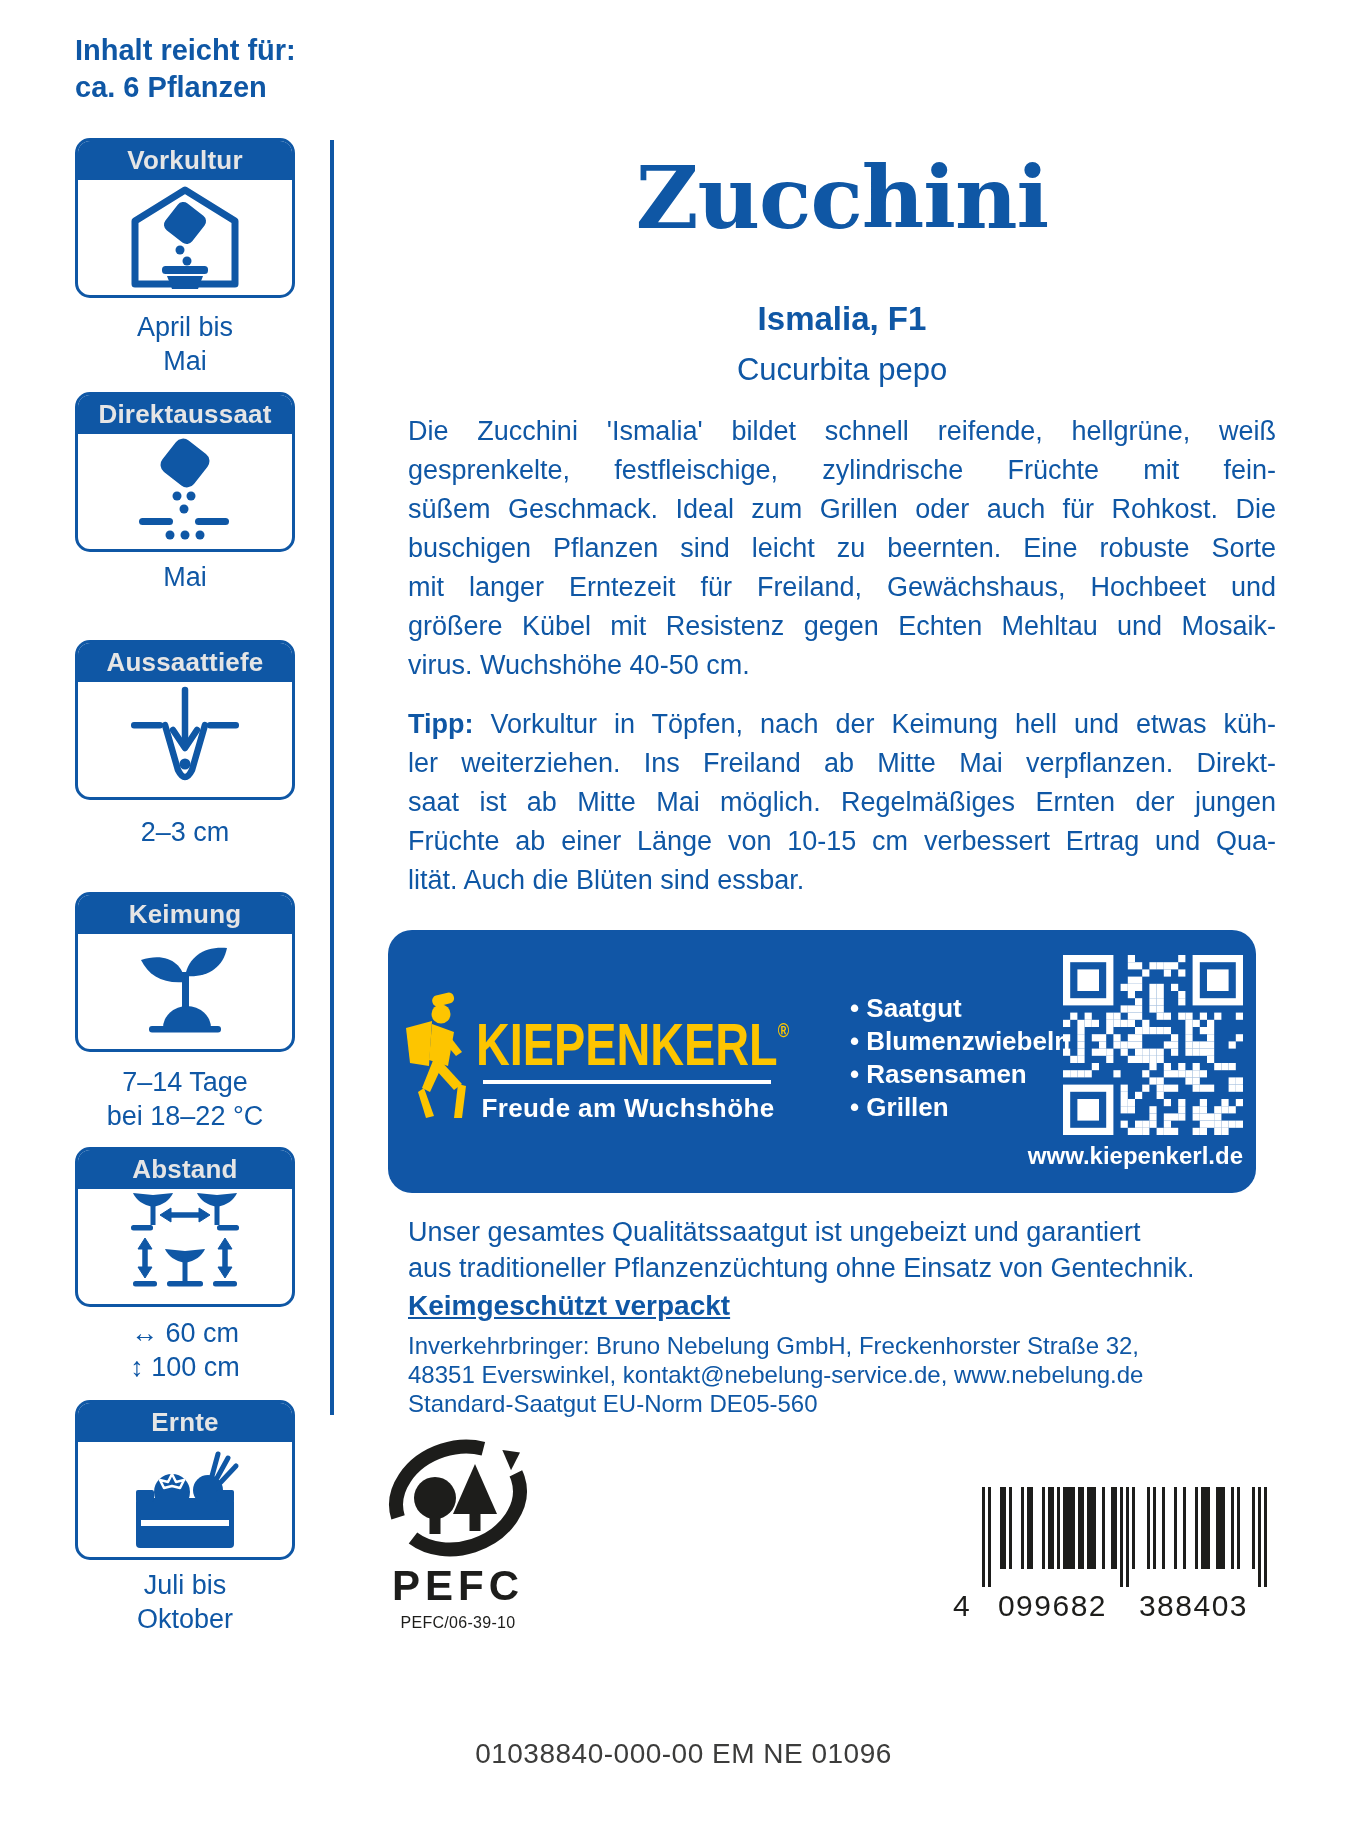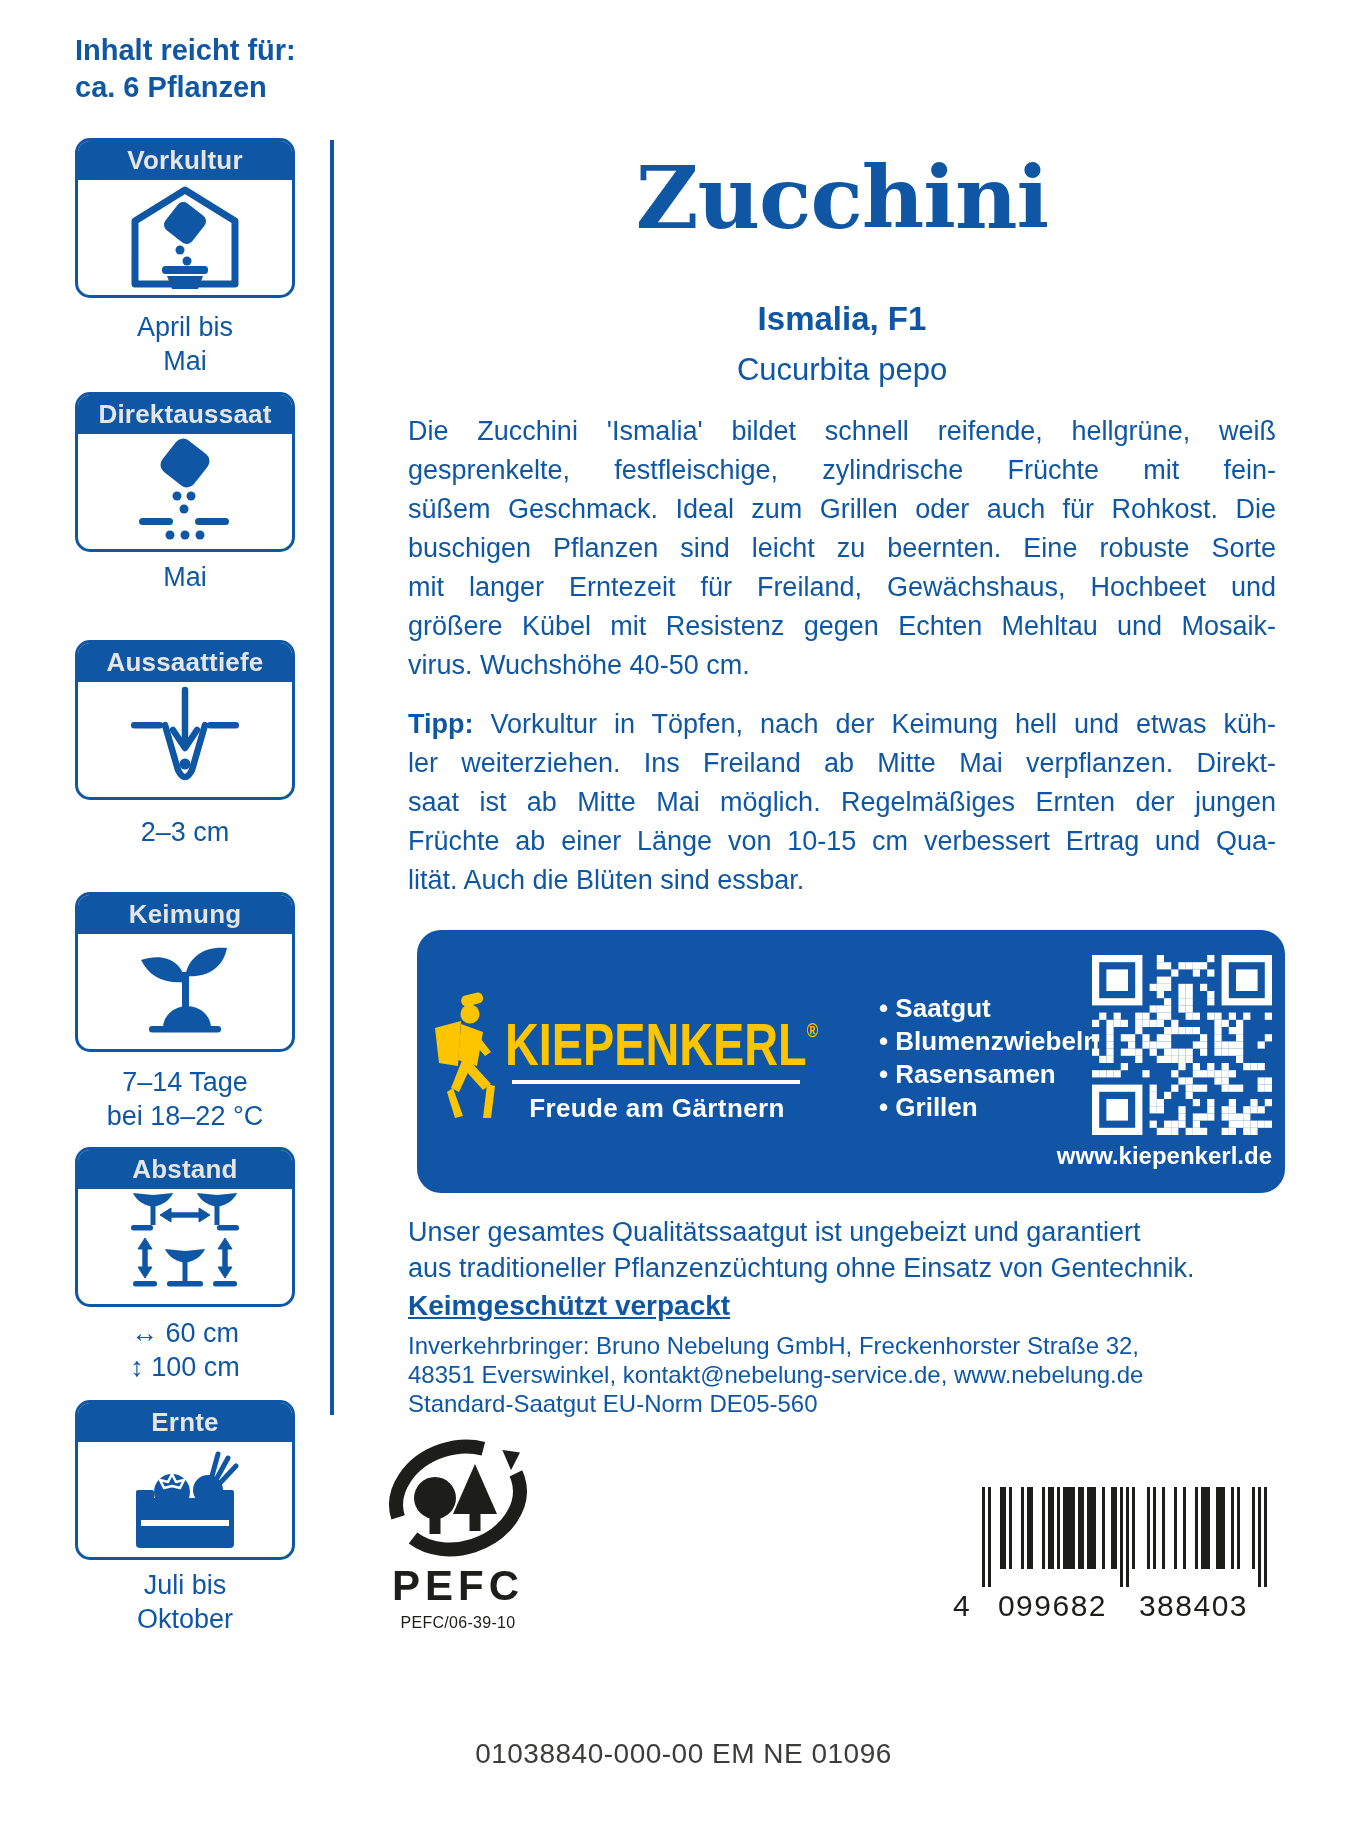--- a/index.html
+++ b/index.html
@@ -24,21 +24,21 @@
   #variety{top:300px;text-align:center;font-size:33px;font-weight:700;}
   #botanical{top:352px;text-align:center;font-size:31px;font-weight:400;}
   .para{font-size:27px;line-height:39px;font-weight:500;}
   .jl{text-align:justify;text-align-last:justify;}
   .jl.last{text-align-last:left;}
   #desc-block{top:412px;}
   #tip-block{top:705px;}
   #tip-block b{font-weight:700;}
 
   
-  #banner{left:388px;top:930px;width:868px;height:263px;background:#1156a6;border-radius:24px;margin-left:29px;}
+  #banner{left:388px;top:930px;width:868px;height:263px;background:#1156a6;border-radius:24px;}
   #kiepenkerl-man{left:8px;top:62px;}
   #kiepenkerl-word{left:88px;top:70px;color:#fdc500;font-weight:700;font-size:60px;line-height:60px;
                    transform:scaleX(.78);transform-origin:left top;white-space:nowrap;letter-spacing:0px;}
   #kiepenkerl-word .reg{font-size:20px;vertical-align:28px;letter-spacing:0;}
   #logo-rule{left:95px;top:150px;width:288px;height:4px;background:#ffffff;}
   #slogan{left:65px;top:163px;width:350px;text-align:center;color:#ffffff;font-weight:700;
           font-size:26px;letter-spacing:.4px;}
   #products{left:462px;top:62px;color:#ffffff;font-weight:700;font-size:26px;line-height:33px;}
   #qr{left:675px;top:25px;}
   #website{left:475px;top:212px;width:380px;text-align:right;color:#ffffff;font-weight:700;font-size:24px;}
@@ -246,21 +246,21 @@
           <path d="M52 42 L66 60 L60 64 L48 50 Z"></path>
           <path d="M44 68 L66 92 L58 98 L40 78 Z"></path>
           <path d="M62 92 L58 126 L66 126 L70 94 Z"></path>
           <path d="M38 66 L26 96 L34 100 L46 74 Z"></path>
           <path d="M28 96 L38 124 L30 126 L22 100 Z"></path>
         </g>
       </svg>
     </div>
     <div class="abs" id="kiepenkerl-word"><span>KIEPENKERL</span><span class="reg">®</span></div>
     <div class="abs" id="logo-rule"></div>
-    <div class="abs" id="slogan">Freude am Gärtnern</div>
+    <div class="abs" id="slogan">Freude am Wuchshöhe</div>
     <div class="abs" id="products">
         <div>• Saatgut</div>
         <div>• Blumenzwiebeln</div>
         <div>• Rasensamen</div>
         <div>• Grillen</div>
       </div>
     <div class="abs" id="qr"><svg width="180" height="180" viewBox="0 0 180 180">
           <rect x="64.8" y="0" width="7.2" height="7.2" fill="#ffffff"></rect>
           <rect x="115.2" y="0" width="7.2" height="7.2" fill="#ffffff"></rect>
           <rect x="64.8" y="7.2" width="7.2" height="7.2" fill="#ffffff"></rect>

